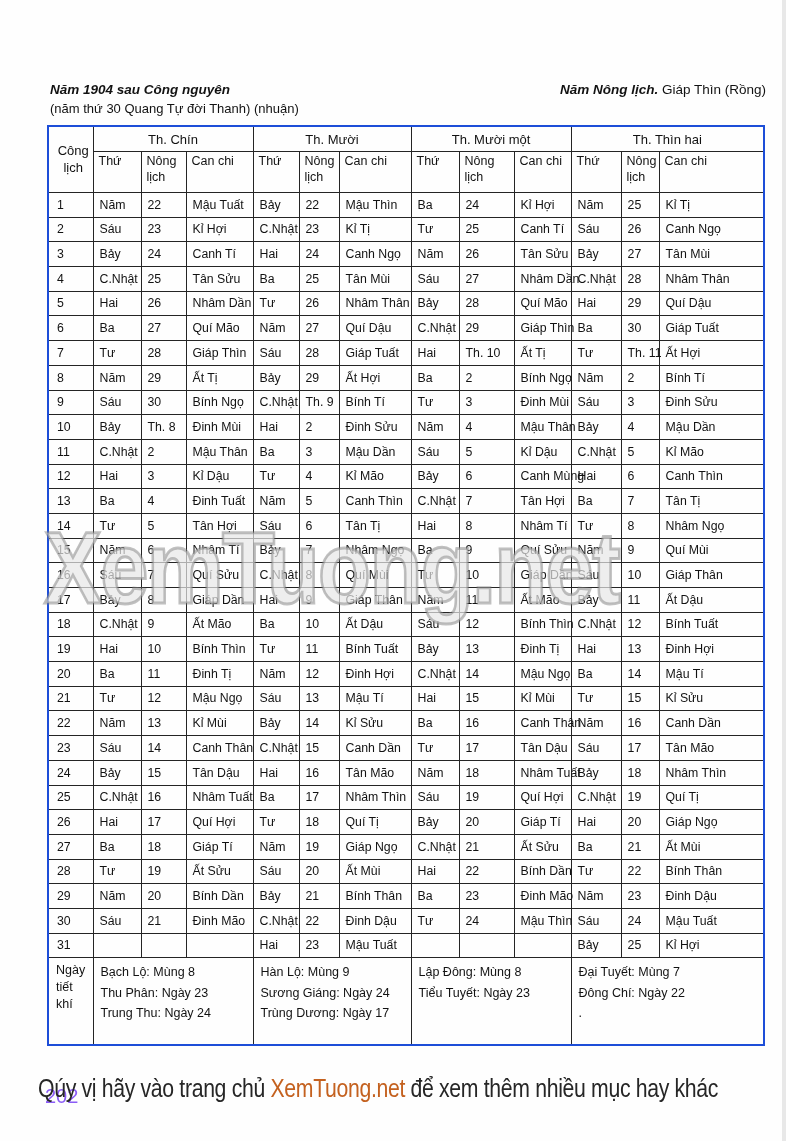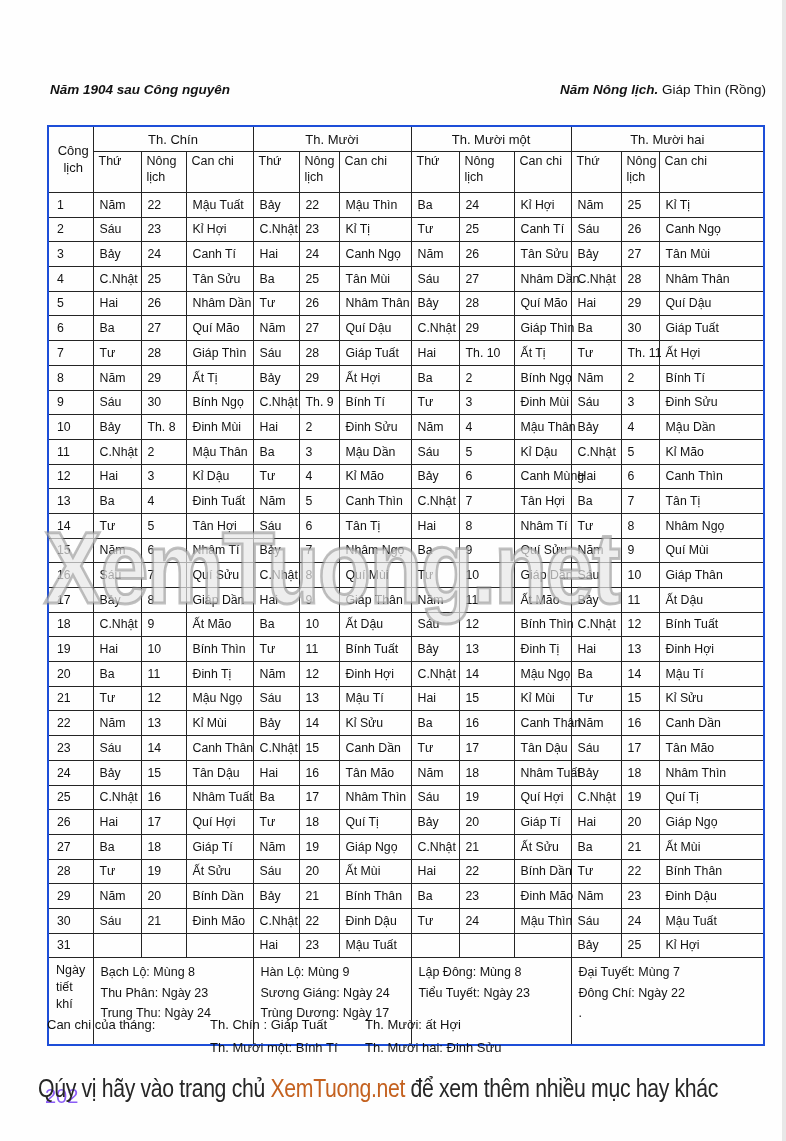--- a/index.html
+++ b/index.html
@@ -41,20 +41,21 @@
           letter-spacing:-0.4px;color:#262626;transform:scaleX(0.85);transform-origin:left top;}
   .footer .site{color:#c4611f;}
 </style>
 </head>
 <body>
 
 <div class="page">
 
   <div class="title-left">Năm 1904 sau Công nguyên</div>
   <div class="title-right"><span class="lbl">Năm Nông lịch.</span><span> Giáp Thìn (Rồng)</span></div>
+  <div class="subtitle">(năm thứ 30 Quang Tự đời Thanh) (nhuận)</div>
 
   <div class="tablewrap">
     <table>
       <colgroup>
         <col style="width:45px">
           <col style="width:48px">
           <col style="width:45px">
           <col style="width:67px">
         <col style="width:46px">
           <col style="width:40px">
@@ -65,21 +66,21 @@
         <col style="width:50px">
           <col style="width:38px">
           <col style="width:105px">
       </colgroup>
       <thead>
         <tr class="h1">
           <th class="corner" rowspan="2">Công lịch</th>
           <th colspan="3">Th. Chín</th>
           <th colspan="3">Th. Mười</th>
           <th colspan="3">Th. Mười một</th>
-          <th colspan="3">Th. Mười hai</th>
+          <th colspan="3">Th. Thìn hai</th>
         </tr>
         <tr class="h2">
           <th>Thứ</th>
           <th>Nông lịch</th>
           <th>Can chi</th>
           <th>Thứ</th>
           <th>Nông lịch</th>
           <th>Can chi</th>
           <th>Thứ</th>
           <th>Nông lịch</th>
@@ -576,26 +577,19 @@
           <td colspan="3" class="tk">
               <div>Đại Tuyết: Mùng 7</div>
               <div>Đông Chí: Ngày 22</div>
               <div>.</div>
             </td>
         </tr>
       </tfoot>
     </table>
   </div>
 
-  <div class="canchi">
-    <span class="lbl">Can chi của tháng:</span>
-    <span class="e0">Th. Chín : Giáp Tuất</span>
-    <span class="e1">Th. Mười: ất Hợi</span>
-    <span class="e2">Th. Mười một: Bính Tí</span>
-    <span class="e3">Th. Mười hai: Đinh Sửu</span>
-  </div>
 
   <div class="watermark">XemTuong.net</div>
 
   <div class="pagenum">202</div>
   <div class="footer"><span>Qúy vị hãy vào trang chủ </span><span class="site" style="color: rgb(196, 97, 31);">XemTuong.net</span><span> để xem thêm nhiều mục hay khác</span></div>
 
 </div>
 
 </body></html>

